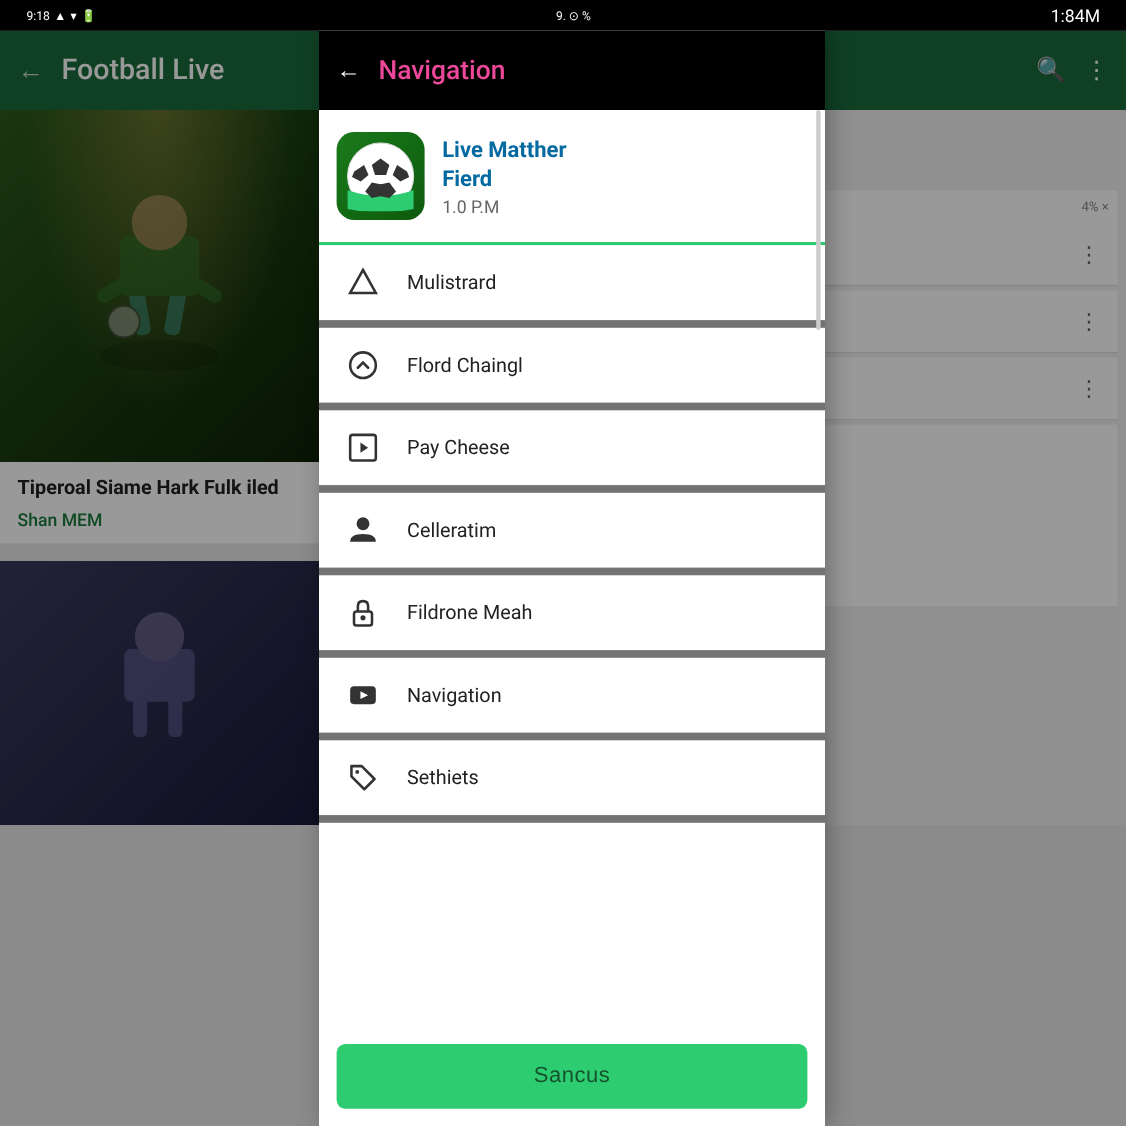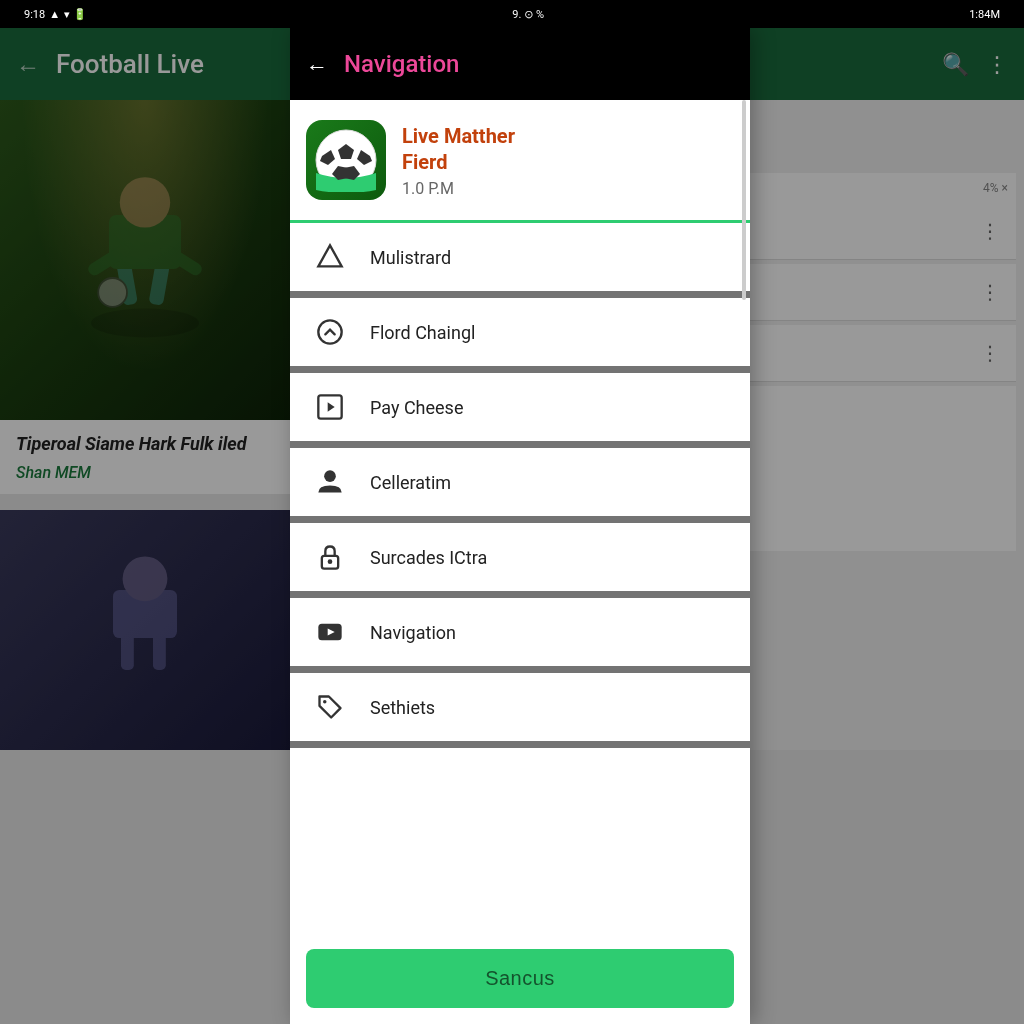--- a/index.html
+++ b/index.html
@@ -23,21 +23,21 @@
       justify-content: space-between;
       padding: 0 24px;
       color: white;
       font-size: 12px;
       position: relative;
       z-index: 10;
       text-align: right;
     }
     .status-left { display: flex; align-items: center; gap: 4px; font-size: 11px; }
     .status-center { font-size: 11px; }
-    .status-right { display: flex; align-items: center; gap: 4px; font-size: 11px; }
+    .status-right { display: flex; align-items: center; gap: 4px; font-size: 16px; }
 
     
     .bg-app {
       position: absolute;
       top: 28px;
       left: 0;
       width: 1024px;
       height: 996px;
       background: #e8e8e8;
       z-index: 1;
@@ -79,21 +79,20 @@
     .bg-content {
       display: flex;
       padding: 0;
       gap: 0;
     }
 
     
     .bg-left {
       width: 343px;
       background: #e8e8e8;
-      font-style: italic;
     }
 
     .bg-thumbnail-1 {
       width: 290px;
       height: 320px;
       background: linear-gradient(135deg, #2d5a1b 0%, #1a3d0f 50%, #0d2208 100%);
       display: flex;
       align-items: center;
       justify-content: center;
       position: relative;
@@ -232,21 +231,21 @@
       overflow: hidden;
     }
     .soccer-ball-icon {
       width: 64px;
       height: 64px;
     }
     .profile-info {}
     .profile-name {
       font-size: 20px;
       font-weight: bold;
-      color: #c2410c;
+      color: #0369a1;
       line-height: 1.3;
     }
     .profile-time {
       font-size: 16px;
       color: #666;
       margin-top: 4px;
     }
 
     
     .drawer-menu {
@@ -462,21 +461,21 @@
 
 
     <div class="menu-item">
       <div class="menu-icon">
         <svg viewBox="0 0 24 24">
             <rect x="5" y="11" width="14" height="11" rx="2" fill="none" stroke="#333" stroke-width="2"></rect>
             <path d="M8,11 L8,7 Q8,3 12,3 Q16,3 16,7 L16,11" fill="none" stroke="#333" stroke-width="2"></path>
             <circle cx="12" cy="16" r="2" fill="#333"></circle>
           </svg>
       </div>
-      <span class="menu-label">Surcades ICtra</span>
+      <span class="menu-label">Fildrone Meah</span>
     </div>
 
     <div class="menu-item">
       <div class="menu-icon">
         <svg viewBox="0 0 24 24">
             <rect x="2" y="5" width="20" height="14" rx="3" fill="#333"></rect>
             <polygon points="10,9 16,12 10,15" fill="white"></polygon>
           </svg>
       </div>
       <span class="menu-label">Navigation</span>

